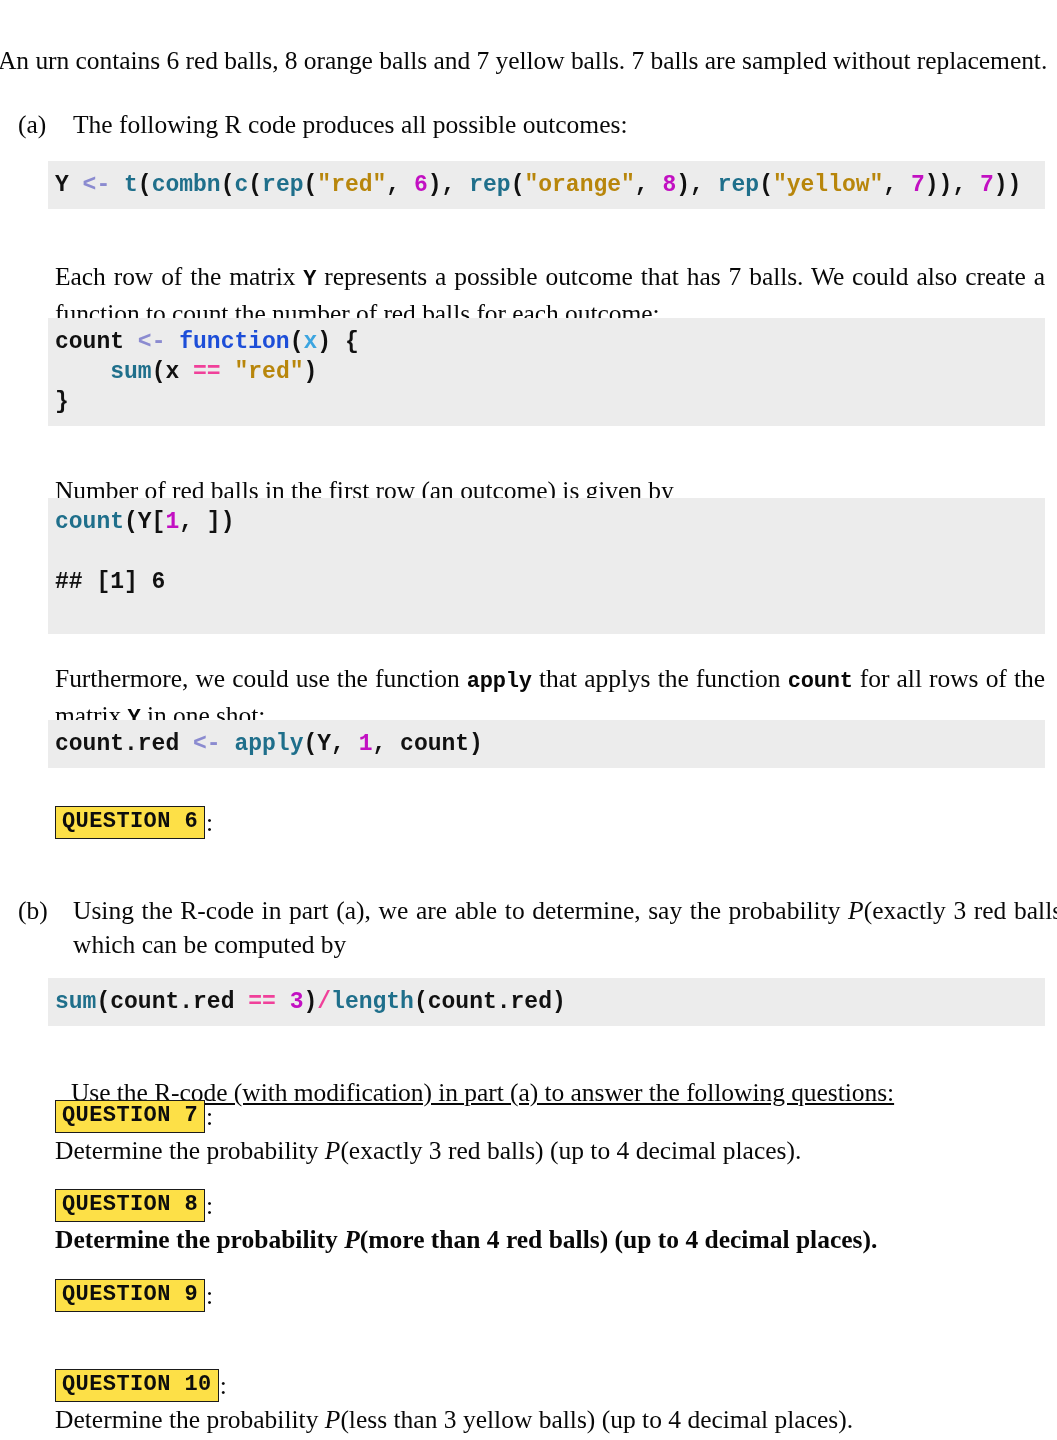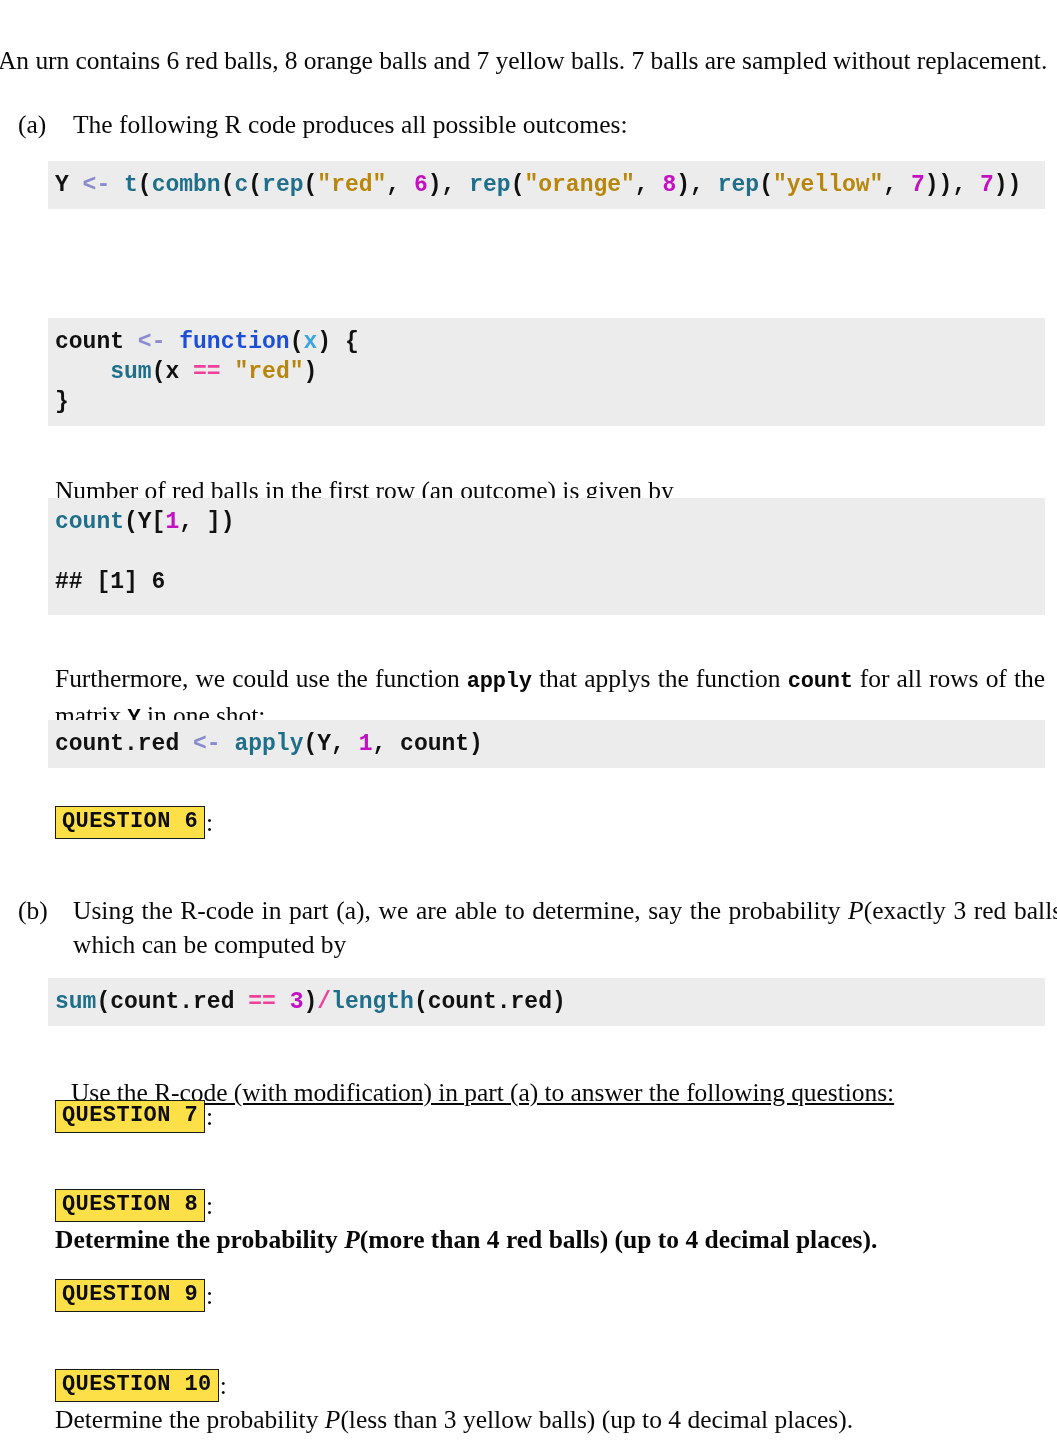--- a/index.html
+++ b/index.html
@@ -84,21 +84,21 @@
     font-family: "Liberation Mono", "DejaVu Sans Mono", monospace;
     font-size: 23px;
     line-height: 30px;
     font-weight: 700;
     color: #111111;
     white-space: pre;
     overflow: hidden;
   }
   .cb1 { left: 48px; top: 161px; width: 997px; height: 48px; }
   .cb2 { left: 48px; top: 318px; width: 997px; height: 108px; }
-  .cb3 { left: 48px; top: 498px; width: 997px; height: 117px; }
+  .cb3 { left: 48px; top: 498px; width: 997px; height: 136px; }
   .cb4 { left: 48px; top: 720px; width: 997px; height: 48px; }
   .cb5 { left: 48px; top: 978px; width: 997px; height: 48px; }
 
   .blankline { display: block; height: 30px; }
 
   
   .c-fn   { color: #1f6f8b; }
   .c-str  { color: #b8860b; }
   .c-num  { color: #c210c2; }
   .c-asn  { color: #8b8bd0; }
@@ -176,20 +176,21 @@
 
   <p class="para intro">An urn contains 6 red balls, 8 orange balls and 7 yellow balls. 7 balls are sampled without replacement.</p>
 
   <div class="listitem item-a">
     <span class="listlabel">(a)</span>
     <span class="listbody">The following R code produces all possible outcomes:</span>
   </div>
 
   <div class="codeblock cb1"><span class="c-pln">Y </span><span class="c-asn">&lt;- </span><span class="c-fn">t</span><span class="c-pln">(</span><span class="c-fn">combn</span><span class="c-pln">(</span><span class="c-fn">c</span><span class="c-pln">(</span><span class="c-fn">rep</span><span class="c-pln">(</span><span class="c-str">"red"</span><span class="c-pln">, </span><span class="c-num">6</span><span class="c-pln">), </span><span class="c-fn">rep</span><span class="c-pln">(</span><span class="c-str">"orange"</span><span class="c-pln">, </span><span class="c-num">8</span><span class="c-pln">), </span><span class="c-fn">rep</span><span class="c-pln">(</span><span class="c-str">"yellow"</span><span class="c-pln">, </span><span class="c-num">7</span><span class="c-pln">)), </span><span class="c-num">7</span><span class="c-pln">))</span></div>
 
+  <p class="para p-each"><span>Each row of the matrix </span><span class="mono">Y</span><span> represents a possible outcome that has 7 balls. We could also create a function to count the number of red balls for each outcome:</span></p>
 
   <div class="codeblock cb2"><span class="c-pln">count </span><span class="c-asn">&lt;- </span><span class="c-kw">function</span><span class="c-pln">(</span><span class="c-arg">x</span><span class="c-pln">) {
     </span><span class="c-fn">sum</span><span class="c-pln">(x </span><span class="c-op">==</span><span class="c-pln"> </span><span class="c-str">"red"</span><span class="c-pln">)
 }</span></div>
 
   <p class="para nojust p-number">Number of red balls in the first row (an outcome) is given by</p>
 
   <div class="codeblock cb3"><span class="c-fn">count</span><span class="c-pln">(Y[</span><span class="c-num">1</span><span class="c-pln">, ])</span><span class="blankline"></span><span class="c-pln">## [1] 6</span></div>
 
   <p class="para p-furth"><span>Furthermore, we could use the function </span><span class="mono">apply</span><span> that applys the function </span><span class="mono">count</span><span> for all rows of the matrix </span><span class="mono">Y</span><span> in one shot:</span></p>
@@ -201,20 +202,21 @@
   <div class="listitem item-b">
     <span class="listlabel">(b)</span>
     <span class="listbody"><span>Using the R-code in part (a), we are able to determine, say the probability </span><span class="mi">P</span><span>(exactly 3 red balls),</span> <span>which can be computed by</span></span>
   </div>
 
   <div class="codeblock cb5"><span class="c-fn">sum</span><span class="c-pln">(count.red </span><span class="c-op">==</span><span class="c-pln"> </span><span class="c-num">3</span><span class="c-pln">)</span><span class="c-op">/</span><span class="c-fn">length</span><span class="c-pln">(count.red)</span></div>
 
   <p class="para nojust p-use">Use the R-code (with modification) in part (a) to answer the following questions:</p>
 
   <div class="qwrap q7-box"><span class="qbox">QUESTION 7</span><span class="qcolon">:</span></div>
+  <div class="qtext q7-text"><span>Determine the probability </span><span class="mi">P</span><span>(exactly 3 red balls) (up to 4 decimal places).</span></div>
 
   <div class="qwrap q8-box"><span class="qbox">QUESTION 8</span><span class="qcolon">:</span></div>
   <div class="qtext q8-text"><span>Determine the probability </span><span class="mi">P</span><span>(more than 4 red balls) (up to 4 decimal places).</span></div>
 
   <div class="qwrap q9-box"><span class="qbox">QUESTION 9</span><span class="qcolon">:</span></div>
 
   <div class="qwrap q10-box"><span class="qbox">QUESTION 10</span><span class="qcolon">:</span></div>
   <div class="qtext q10-text"><span>Determine the probability </span><span class="mi">P</span><span>(less than 3 yellow balls) (up to 4 decimal places).</span></div>
 
 </div>

